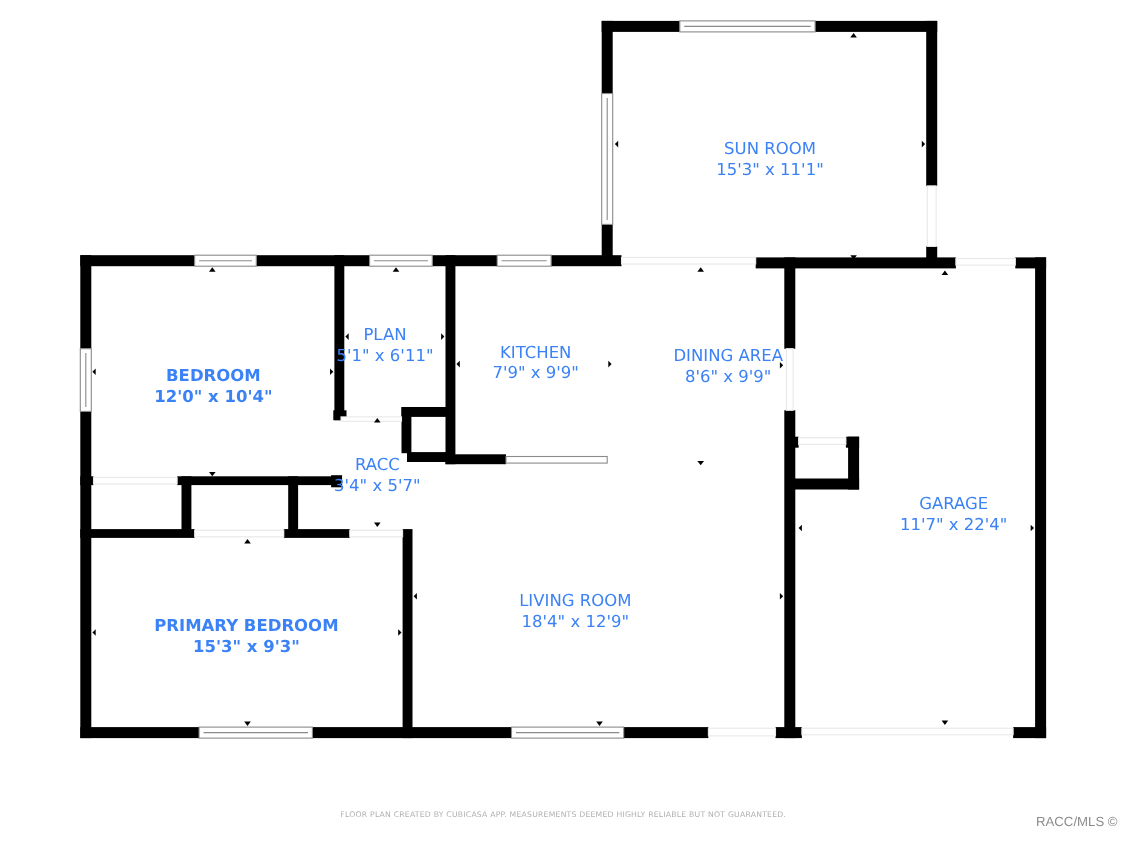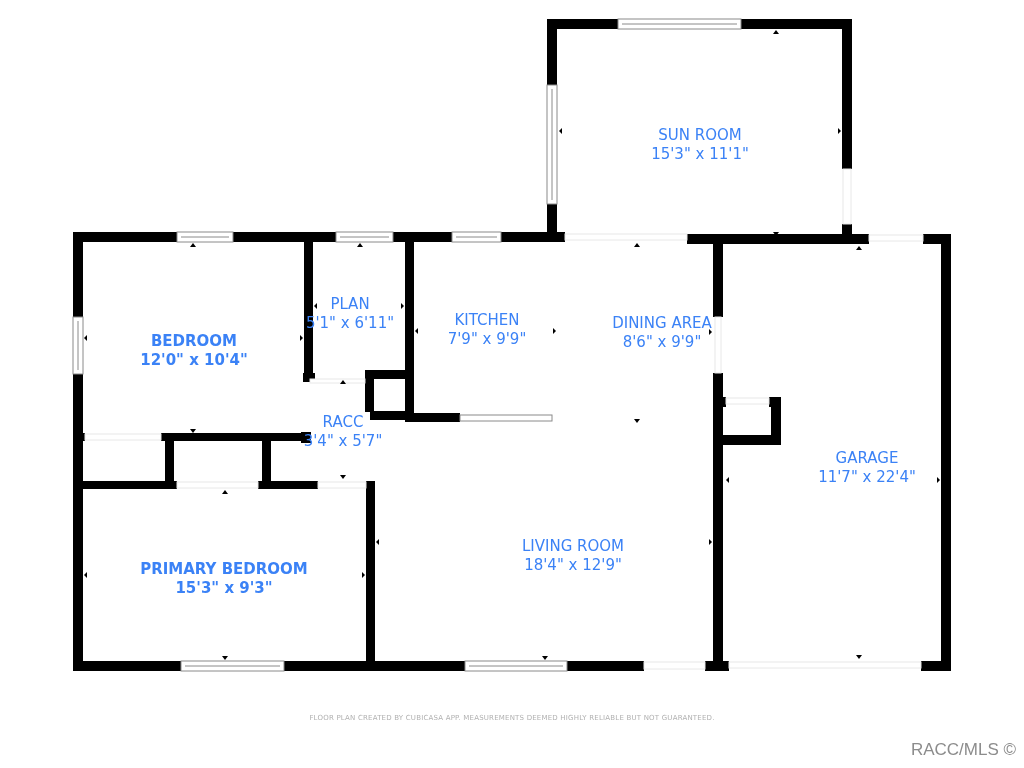--- a/index.html
+++ b/index.html
@@ -5,22 +5,22 @@
   html, body { margin: 0; padding: 0; background: #ffffff; }
   body { width: 1024px; height: 768px; position: relative; overflow: hidden; font-family: "DejaVu Sans", sans-serif; }
   #plan { position: absolute; left: 0; top: 0; width: 1024px; height: 768px; }
   .wall { fill: #000000; }
   .window { fill: #ffffff; stroke: #8a8a8a; stroke-width: 1; }
   .window-line { stroke: #8a8a8a; stroke-width: 1; }
   .opening { fill: #ffffff; stroke: #e8e8e8; stroke-width: 1; }
   .tick { fill: #000000; }
   .room-label { position: absolute; text-align: center; color: #3b82f6; font-size: 15px; line-height: 19px; white-space: nowrap; transform: translateX(-50%); }
   .room-label .name, .room-label .dims { display: block; }
-  .footer-note { position: absolute; left: 0; width: 1024px; top: 714px; text-align: center; font-size: 7px; letter-spacing: 0.2px; color: #b0b0b0; }
-  .watermark { position: absolute; right: 8px; top: 740px; font-size: 17px; color: #8c8c8c; font-family: "Liberation Sans", sans-serif; }
+  .footer-note { position: absolute; left: 0; width: 1024px; top: 737px; text-align: center; font-size: 7px; letter-spacing: 0.2px; color: #b0b0b0; }
+  .watermark { position: absolute; right: 8px; top: 740px; font-size: 12px; color: #8c8c8c; font-family: "Liberation Sans", sans-serif; }
 </style>
 </head>
 <body>
 
 <svg id="plan" viewBox="0 0 1024 768" xmlns="http://www.w3.org/2000/svg">
 
   <g>
     <rect class="wall" x="547" y="19" width="71" height="10"></rect>
     <rect class="wall" x="741" y="19" width="111" height="10"></rect>
     <rect class="wall" x="547" y="19" width="10" height="66"></rect>
@@ -174,21 +174,21 @@
   <span class="dims">8'6" x 9'9"</span>
 </div>
 <div class="room-label" style="left:343px; top:413px;">
   <span class="name">RACC</span>
   <span class="dims">3'4" x 5'7"</span>
 </div>
 <div class="room-label" style="left:836px; top:449px;margin-left:31px;">
   <span class="name">GARAGE</span>
   <span class="dims">11'7" x 22'4"</span>
 </div>
-<div class="room-label" style="left:573px; top:537px;text-align:center;">
+<div class="room-label" style="left:523px; top:537px;text-align:center;">
   <span class="name">LIVING ROOM</span>
   <span class="dims">18'4" x 12'9"</span>
 </div>
 <div class="room-label" style="left:224px; top:560px;font-weight:bold;">
   <span class="name">PRIMARY BEDROOM</span>
   <span class="dims">15'3" x 9'3"</span>
 </div>
 
 <div class="footer-note">FLOOR PLAN CREATED BY CUBICASA APP. MEASUREMENTS DEEMED HIGHLY RELIABLE BUT NOT GUARANTEED.</div>
 <div class="watermark">RACC/MLS ©</div>

